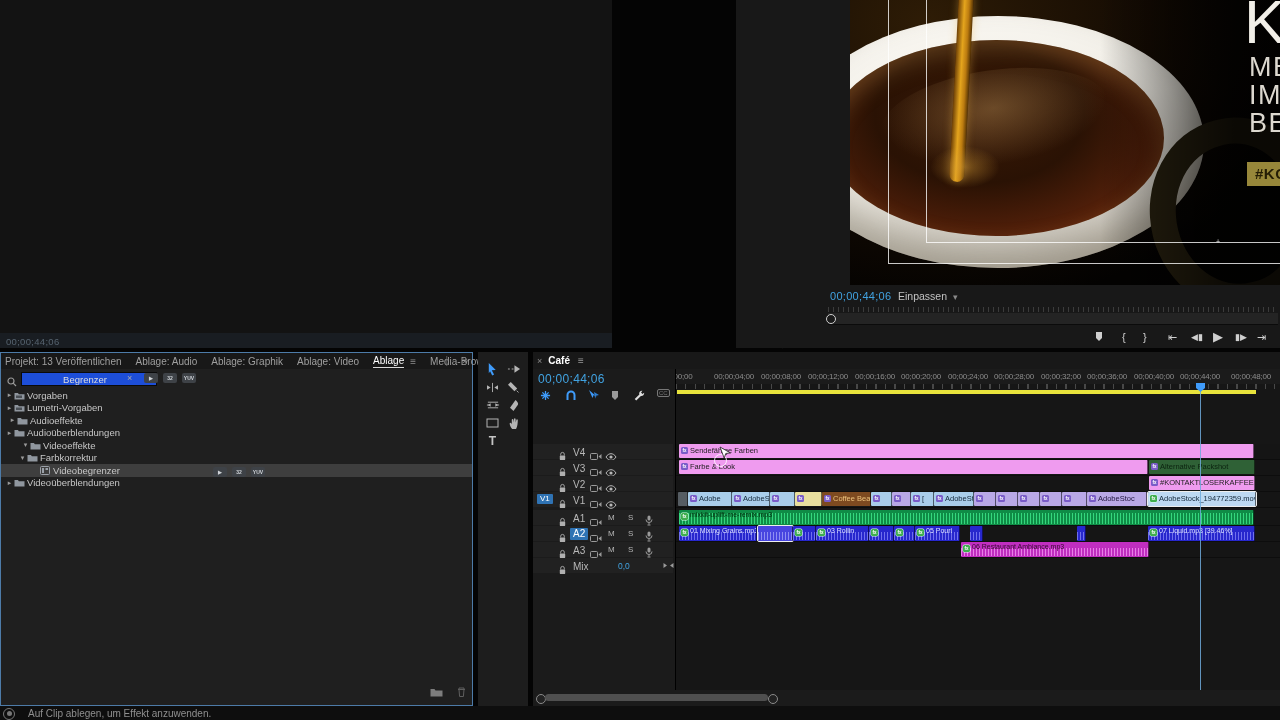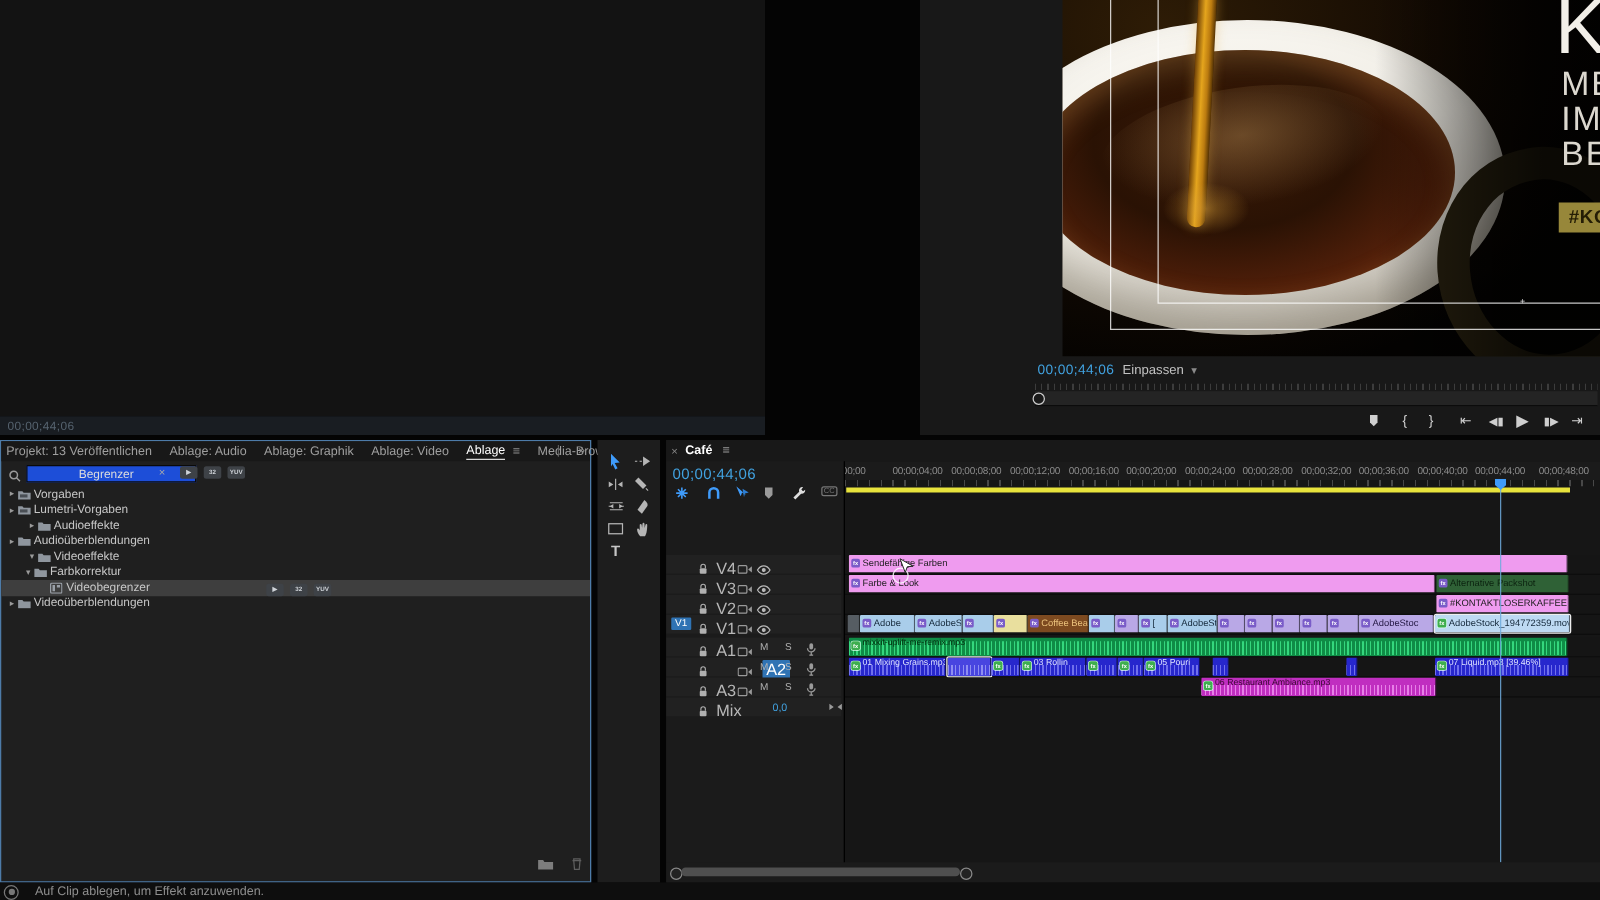--- a/index.html
+++ b/index.html
@@ -91,22 +91,22 @@
   .tl-panel{position:absolute;left:533px;top:352px;width:747px;height:354px;background:#1b1b1b;}
   .tl-tabbar{position:absolute;left:0;top:0;width:100%;height:17px;background:#181818;display:flex;align-items:center;}
   .tl-close{color:#8a8a8a;font-size:9px;margin-left:4px;}
   .tl-tab{color:#fff;font-size:10px;margin-left:6px;font-weight:bold;}
   .tl-menu{color:#999;font-size:10px;margin-left:8px;}
   .tl-left{position:absolute;left:0;top:17px;width:142px;bottom:16px;background:#1b1b1b;}
   .tl-tc{position:absolute;left:5px;top:3px;color:#41a2e0;font-size:12px;letter-spacing:.3px;}
   .tl-toolbar span{position:absolute;top:18px;}
   .thead{position:absolute;left:0;width:140px;height:15px;background:#212121;}
   .thead .lock{position:absolute;left:25px;top:3px;}
-  .thead .tname{position:absolute;left:40px;top:3px;font-size:13px;color:#b8b8b8;}
-  .thead .tname.box{left:37px;top:2px;background:#2f73b4;color:#fff;padding:0px 3px 1px;border-radius:1px;margin-left:40px;}
+  .thead .tname{position:absolute;left:40px;top:3px;font-size:10px;color:#b8b8b8;}
+  .thead .tname.box{left:37px;top:2px;background:#2f73b4;color:#fff;padding:0px 3px 1px;border-radius:1px;}
   .thead .sync{position:absolute;left:57px;top:3px;}
   .thead .eye{position:absolute;left:72px;top:3px;}
   .thead .ms{position:absolute;top:3px;font-size:8px;color:#b5b5b5;}
   .thead .mic{position:absolute;left:112px;top:2px;}
   .patchbox{position:absolute;left:4px;top:2px;background:#2f73b4;color:#fff;font-size:8px;padding:0 3px 1px;border-radius:1px;}
   .mixval{position:absolute;left:85px;top:3px;color:#41a2e0;font-size:8.5px;}
   .panicon{position:absolute;left:130px;top:4px;color:#9a9a9a;font-size:8px;}
   .tl-right{position:absolute;left:142px;top:17px;right:0;bottom:16px;background:#161616;overflow:hidden;border-left:1px solid #000;}
   .ruler{position:absolute;left:0;top:0;width:100%;height:15px;background:#1b1b1b;}
   .tick{position:absolute;top:3px;width:48px;text-align:center;font-size:8px;color:#8c8c8c;letter-spacing:-.2px;white-space:nowrap;}
@@ -244,21 +244,21 @@
         <div class="trow" style="padding-left: 4px;">
           <span class="chev">▸</span>
           <span class="ticon">
             <svg width="11" height="9" viewBox="0 0 11 9">
               <path d="M.5 2h3.4l1 1.2h5.6V8.5H.5z" fill="#8f969e"></path>
               <rect x="2" y="4.5" width="6" height="2.5" fill="#4a4f55"></rect>
             </svg>
           </span>
           <span>Lumetri-Vorgaben</span>
         </div>
-        <div class="trow" style="padding-left: 20px;">
+        <div class="trow" style="padding-left: 7px;">
           <span class="chev">▸</span>
           <span class="ticon">
             <svg width="11" height="9" viewBox="0 0 11 9">
               <path d="M.5 2h3.4l1 1.2h5.6V8.5H.5z" fill="#8f969e"></path>
             </svg>
           </span>
           <span>Audioeffekte</span>
         </div>
         <div class="trow" style="padding-left: 4px;">
           <span class="chev">▸</span>

